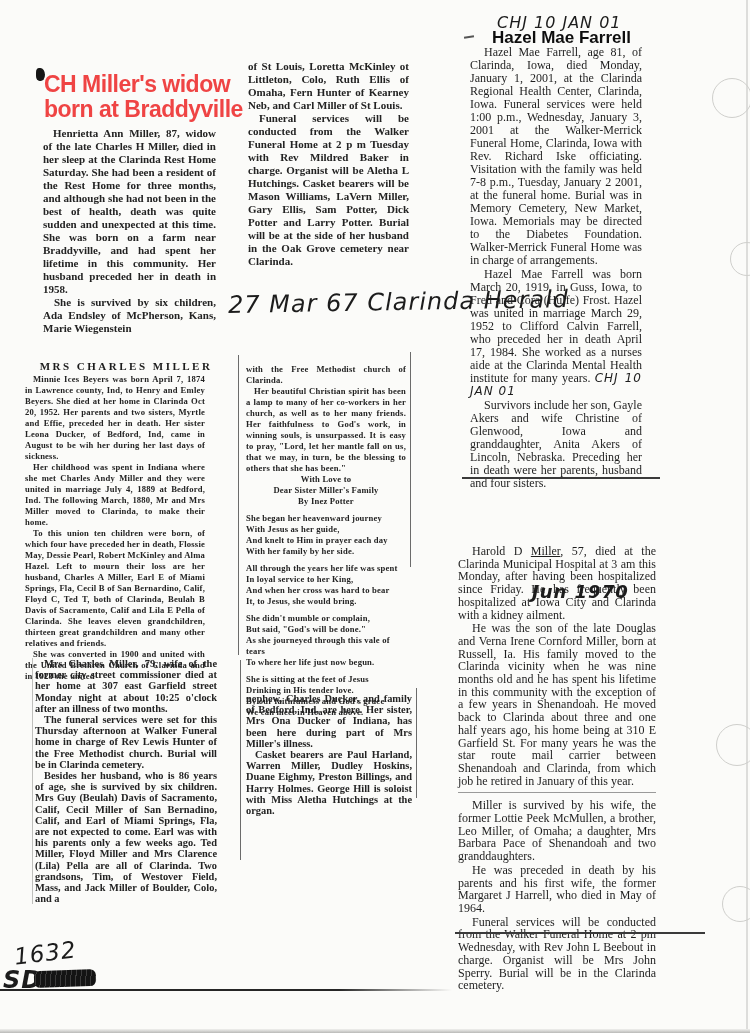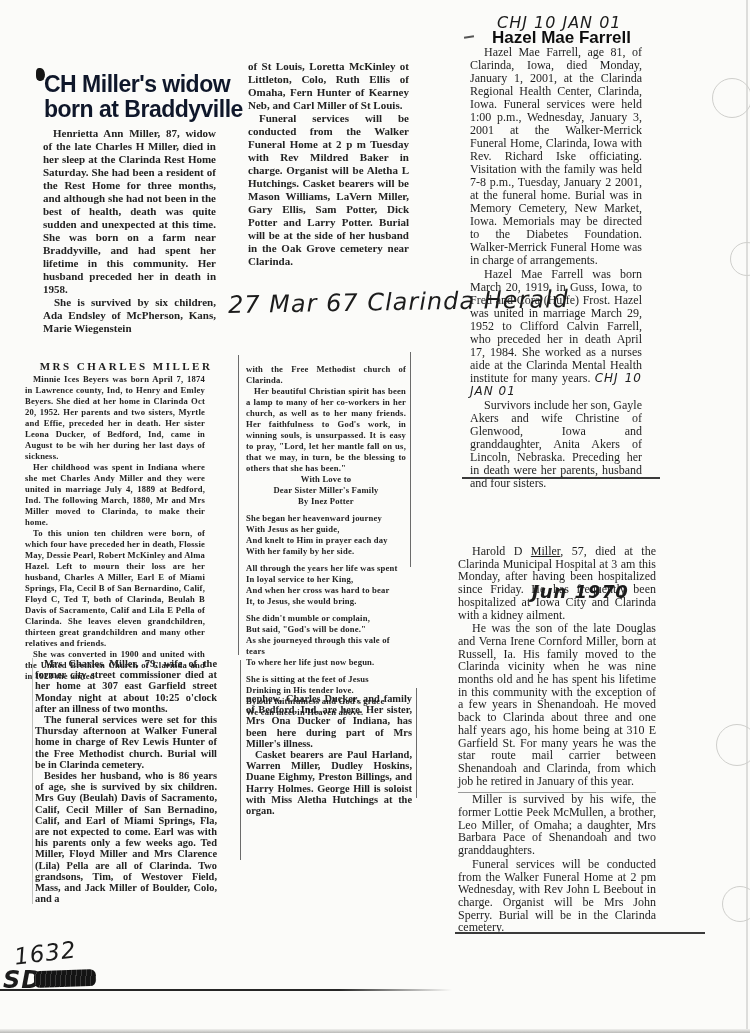--- a/index.html
+++ b/index.html
@@ -8,21 +8,21 @@
 
   
   .np-small{font-family:"Liberation Serif",serif;font-weight:bold;color:#232323;text-align:justify;}
   .np-med{font-family:"Liberation Serif",serif;color:#1e1e1e;text-align:justify;}
   p{margin:0;text-indent:11px;}
   p.noindent{text-indent:0;}
 
   .abs{position:absolute;}
 
   
-  .headline{font-family:"Liberation Sans",sans-serif;font-weight:bold;color:#0f172a;
+  .headline{font-family:"Liberation Sans",sans-serif;font-weight:bold;color:#ef4444;
             font-size:23px;line-height:1.1;letter-spacing:-0.5px;white-space:pre-line;}
 
   
   .body67{font-size:11px;line-height:13px;}
 
   
   .body52{font-size:8.6px;line-height:11px;letter-spacing:.2px;}
   .body52b{font-size:10.4px;line-height:11.2px;}
 
   
@@ -127,21 +127,22 @@
 Drinking in His tender love.
 By our faithfulness and God's grace
 We can meet in Heaven above.</div>
   </div>
 
   <div class="abs np-med body70" style="left:458px;top:545px;width:198px;">
     <p>
       <span>Harold D </span><span class="u">Miller</span><span>, 57, died at the Clarinda Municipal Hospital at 3 am this Monday, after having been hospitalized since Friday. He has frequently been hospitalized at Iowa City and Clarinda with a kidney ailment.</span>
     </p>
     <p>He was the son of the late Douglas and Verna Irene Cornford Miller, born at Russell, Ia. His family moved to the Clarinda vicinity when he was nine months old and he has spent his lifetime in this community with the exception of a few years in Shenandoah. He moved back to Clarinda about three and one half years ago, his home being at 310 E Garfield St. For many years he was the star route mail carrier between Shenandoah and Clarinda, from which job he retired in January of this year.</p>
-    <p style="border-top:1px solid #9a9a9a;margin-top:5px;">Miller is survived by his wife, the former Lottie Peek McMullen, a brother, Leo Miller, of Omaha; a daughter, Mrs Barbara Pace of Shenandoah and two granddaughters.</p>
+    <p style="border-top:1px solid #9a9a9a;padding-top:6px;margin-top:5px;">Miller is survived by his wife, the former Lottie Peek McMullen, a brother, Leo Miller, of Omaha; a daughter, Mrs Barbara Pace of Shenandoah and two granddaughters.</p>
+    <p>He was preceded in death by his parents and his first wife, the former Margaret J Harrell, who died in May of 1964.</p>
     <p>Funeral services will be conducted from the Walker Funeral Home at 2 pm Wednesday, with Rev John L Beebout in charge. Organist will be Mrs John Sperry. Burial will be in the Clarinda cemetery.</p>
   </div>
   <div class="abs hw" style="left:532px;top:581px;font-size:18px;font-weight:bold;">Jun 1970</div>
   <div class="hline" style="left:455px;top:932px;width:250px;height:1.5px;"></div>
 
   <div class="abs np-small body52b" style="left:32px;top:658px;width:182px;border-left:1px solid #bfbfbc;padding-left:2px;">
     <p class="noindent" style="text-indent:9px;">Mrs Charles Miller, 79, wife of the former city street commissioner died at her home at 307 east Garfield street Monday night at about 10:25 o'clock after an illness of two months.</p>
     <p style="text-indent:9px;">The funeral services were set for this Thursday afternoon at Walker Funeral home in charge of Rev Lewis Hunter of the Free Methodist church. Burial will be in Clarinda cemetery.</p>
     <p style="text-indent:9px;">Besides her husband, who is 86 years of age, she is survived by six children. Mrs Guy (Beulah) Davis of Sacramento, Calif, Cecil Miller of San Bernadino, Calif, and Earl of Miami Springs, Fla, are not expected to come. Earl was with his parents only a few weeks ago. Ted Miller, Floyd Miller and Mrs Clarence (Lila) Pella are all of Clarinda. Two grandsons, Tim, of Westover Field, Mass, and Jack Miller of Boulder, Colo, and a</p>
   </div>

